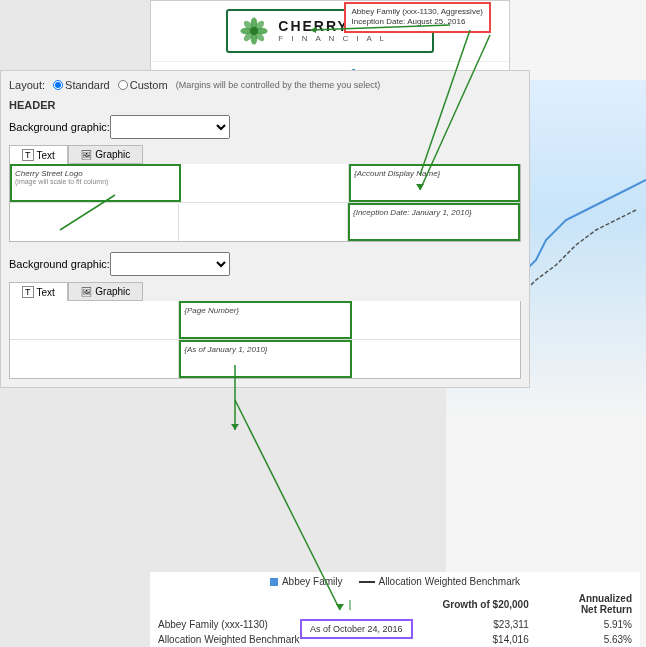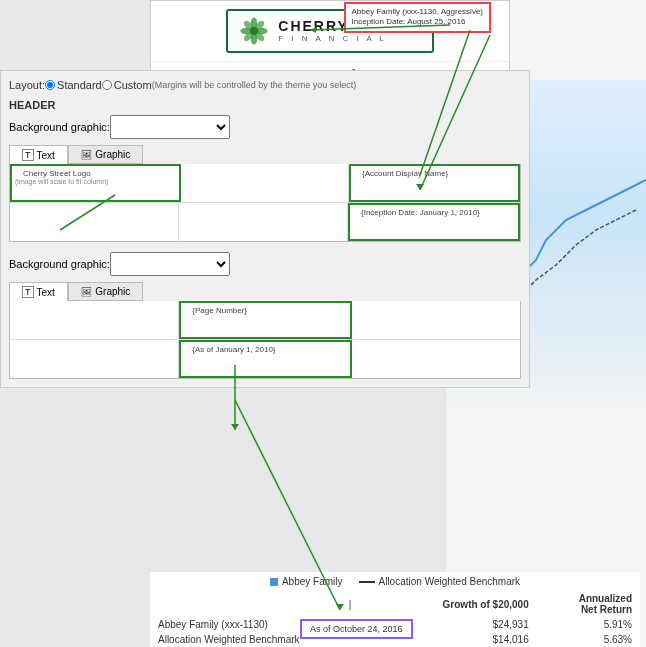--- a/index.html
+++ b/index.html
@@ -112,20 +112,21 @@
       width: 530px;
       background: #f0f0f0;
       border: 1px solid #ccc;
       z-index: 5;
       padding: 8px;
     }
 
     .layout-row {
       display: flex;
       align-items: center;
+      gap: 8px;
       font-size: 11px;
       color: #333;
       margin-bottom: 8px;
     }
 
     .radio-item {
       display: flex;
       align-items: center;
       gap: 2px;
       font-size: 11px;
@@ -211,21 +212,21 @@
       border-right: none;
     }
 
     .cell-annotated {
       border: 2px solid #2a8a2a !important;
     }
 
     .cell-label {
       font-size: 8px;
       color: #444;
-      margin-left: 8px;
+      font-style: italic;
     }
 
     .cell-sub {
       font-size: 7px;
       color: #888;
     }
 
     
     .arrows-svg {
       position: absolute;
@@ -502,21 +503,21 @@
     <thead>
       <tr>
         <td></td>
         <td class="col-header">Growth of $20,000</td>
         <td class="col-header">Annualized<br>Net Return</td>
       </tr>
     </thead>
     <tbody>
       <tr>
         <td>Abbey Family (xxx-1130)</td>
-        <td class="val">$24,931</td>
+        <td class="val">$23,311</td>
         <td class="val">5.91%</td>
       </tr>
       <tr>
         <td>Allocation Weighted Benchmark</td>
         <td class="val">$14,016</td>
         <td class="val">5.63%</td>
       </tr>
     </tbody>
   </table>
 </div>

